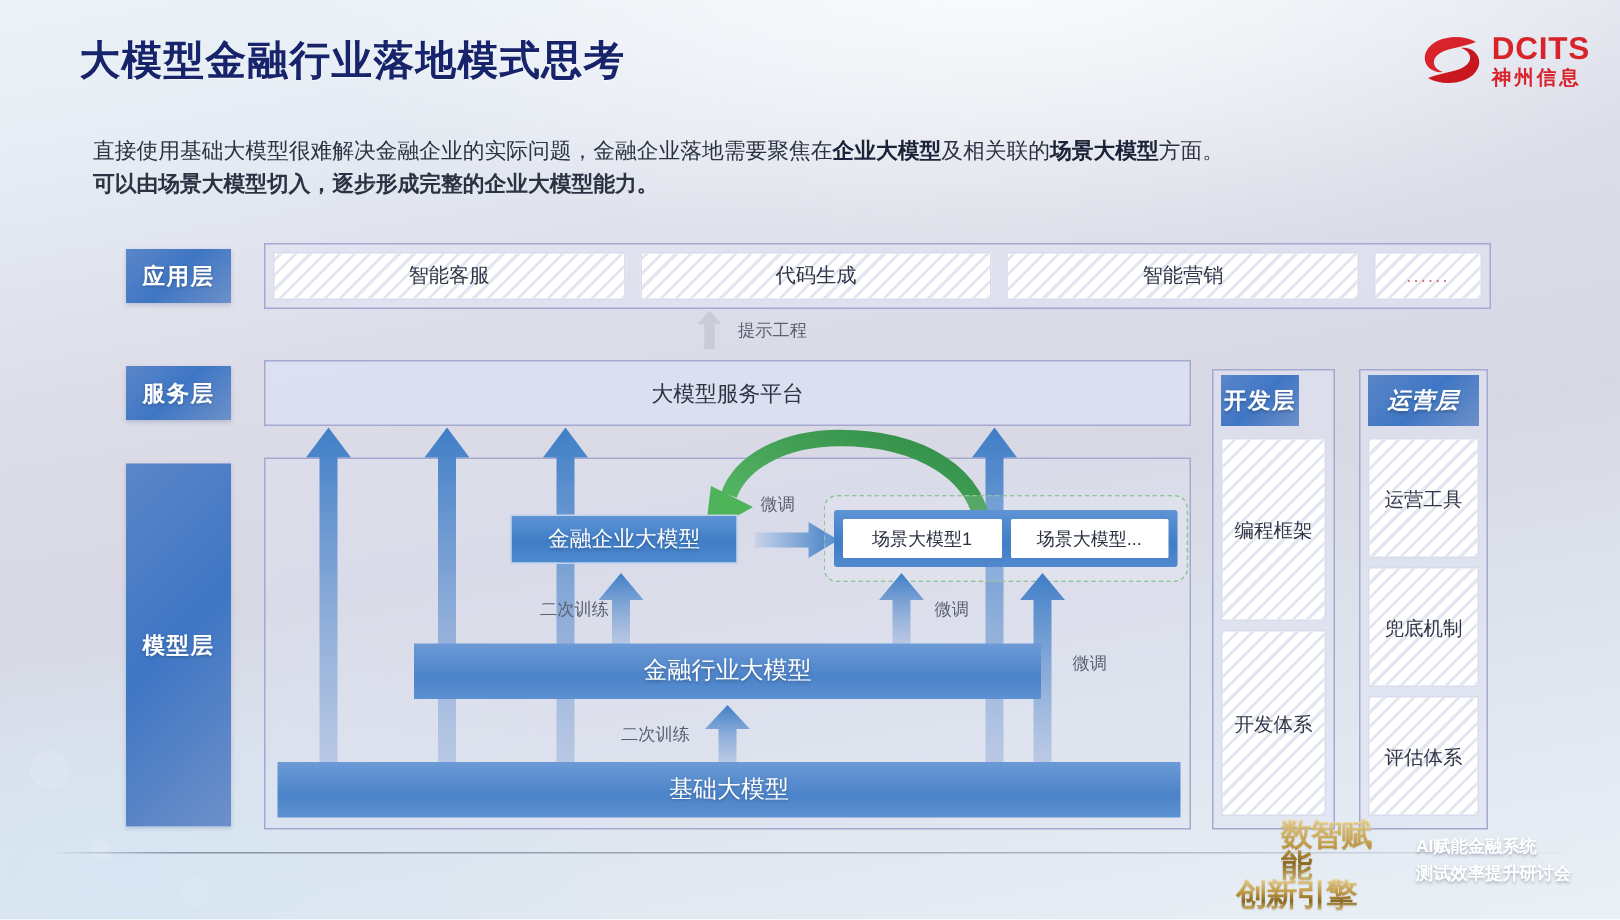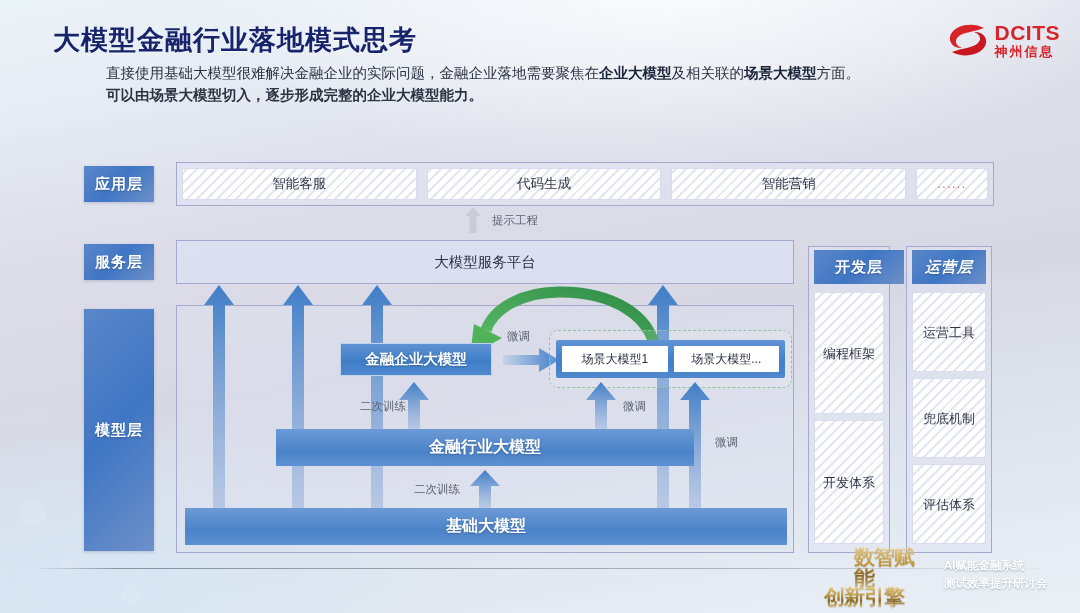--- a/index.html
+++ b/index.html
@@ -19,22 +19,22 @@
   }
   
   .title {
     position: absolute; left: 42px; top: 22px;
     font-size: 27px; font-weight: bold; letter-spacing: 1px;
     color: #17246b;
     text-shadow: 0 1px 0 rgba(255,255,255,.6);
     margin-left: 11px;
   }
   .subtitle {
-    position: absolute; left: 62px; top: 62px; width: 930px;
-    font-size: 14.5px; line-height: 22px; color: #2b3242; margin-left: 44px;
+    position: absolute; left: 62px; top: 90px; width: 930px;
+    font-size: 14.5px; line-height: 22px; color: #2b3242;
   }
   .subtitle b { font-weight: bold; color: #1a2338; }
   .sub-l2 { font-weight: bold; }
 
   
   .logo { position: absolute; right: 20px; top: 22px; display: flex; align-items: center; gap: 7px; }
   .logo-mark { width: 40px; height: 34px; flex: 0 0 auto; }
   .logo-txt { line-height: 1; }
   .logo-en {
     font-size: 21px; font-weight: bold; letter-spacing: .5px;
@@ -98,21 +98,21 @@
   .prompt-label {
     position: absolute; left: 492px; top: 213px; font-size: 11.5px; color: #5a6172;
   }
 
   
   .uparrow { position: absolute; }
 
   
   .box {
     position: absolute; display: flex; align-items: center; justify-content: center;
-    color: #fff; font-weight: bold; text-shadow: 0 1px 2px rgba(0,0,0,.25);
+    color: #fff; font-weight: normal; text-shadow: 0 1px 2px rgba(0,0,0,.25);
   }
   #box-ent {
     left: 340px; top: 343px; width: 152px; height: 33px; font-size: 14.5px;
     background: linear-gradient(180deg, #5f93d4 0%, #3f7ec7 55%, #4f89cf 100%);
     border: 1px solid #bfd3ea;
   }
   #box-ind {
     left: 276px; top: 429px; width: 418px; height: 37px; font-size: 16px;
     background: linear-gradient(180deg, #6c9ad6 0%, #4b83c9 60%, #5d91d1 100%);
   }
@@ -145,21 +145,21 @@
   
   .rcol { position: absolute; border: 1px solid #a5a8cf; background: rgba(226,228,243,.5); }
   #rcol-dev { left: 808px; top: 246px; width: 82px; height: 307px; }
   #rcol-ops { left: 906px; top: 246px; width: 86px; height: 307px; }
   .rcol-head {
     position: absolute; color: #fff; font-weight: bold; font-size: 15px; letter-spacing: 1px;
     display: flex; align-items: center; justify-content: center;
     background: linear-gradient(135deg, #5b86c9 0%, #3f76c4 50%, #6d90c9 100%);
     text-shadow: 0 1px 2px rgba(0,0,0,.25);
   }
-  #head-dev { left: 814px; top: 250px; width: 90px; height: 34px; }
+  #head-dev { left: 814px; top: 250px; width: 52px; height: 34px; }
   #head-ops { left: 912px; top: 250px; width: 74px; height: 34px; font-style: italic; }
   .rcell {
     position: absolute; display: flex; align-items: center; justify-content: center;
     text-align: center; font-size: 13px; color: #303646; line-height: 17px;
   }
 
   
   .divider {
     position: absolute; left: 38px; top: 568px; width: 1004px; height: 1px;
     background: linear-gradient(90deg, rgba(70,80,100,.05), rgba(70,80,100,.55) 8%, rgba(70,80,100,.35) 70%, rgba(70,80,100,.03));

